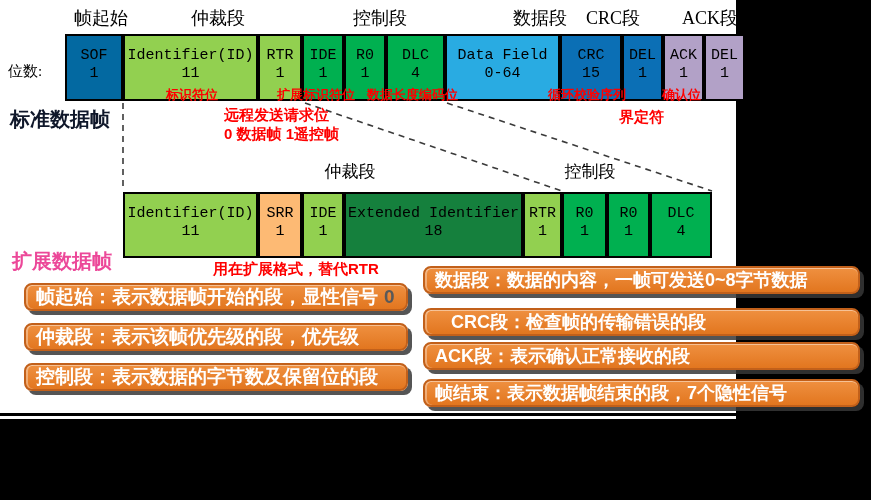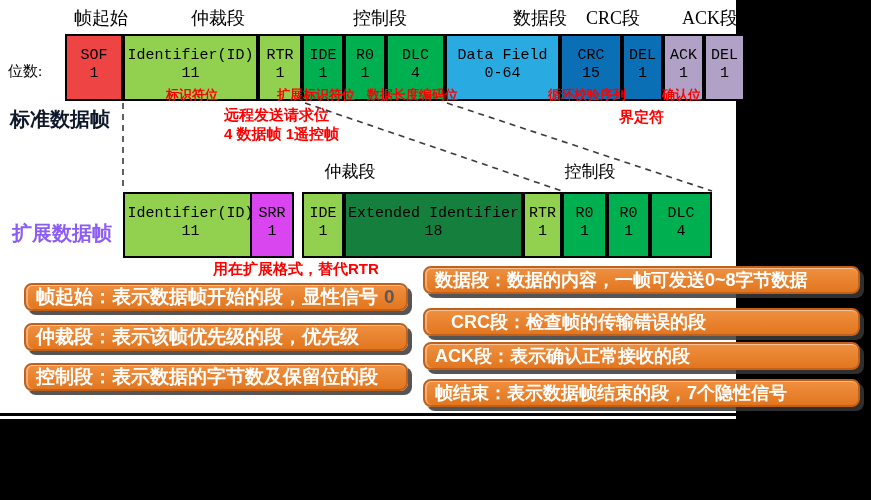--- a/index.html
+++ b/index.html
@@ -29,21 +29,21 @@
   
   .red{
     position:absolute;color:#fe0000;white-space:nowrap;z-index:4;
     font-weight:bold;letter-spacing:0px;
   }
   .red.small{font-size:13px;}
   .red.big{font-size:15px;}
   
   .frametype{position:absolute;font-size:20px;font-weight:bold;z-index:3;white-space:nowrap;}
   #std-label{left:10px;top:106px;color:#0f172a;}
-  #ext-label{left:12px;top:220px;color:#8b5cf6;}
+  #ext-label{left:12px;top:248px;color:#ec4899;}
   
   .dashsvg{position:absolute;left:0;top:0;z-index:1;}
   
   .desc{
     position:absolute;height:28px;box-sizing:border-box;z-index:5;
     background:linear-gradient(#ef9040,#e2761f);
     border:2px solid #c2601a;border-radius:8px;
     box-shadow:4px 4px 0 rgba(55,55,55,0.85), inset 0 1px 0 rgba(255,255,255,0.45), inset 2px 0 0 rgba(255,255,255,0.35);
     color:#fff;font-weight:bold;white-space:nowrap;overflow:hidden;
     line-height:24px;padding-left:10px;
@@ -71,21 +71,21 @@
   <div class="rowlabel">位数:</div>
   <div class="frametype" id="std-label">标准数据帧</div>
   <div class="frametype" id="ext-label">扩展数据帧</div>
 
 <div class="toplabel" style="left: 101px;">帧起始</div>
     <div class="toplabel" style="left: 218px;">仲裁段</div>
     <div class="toplabel" style="left: 380px;">控制段</div>
     <div class="toplabel" style="left: 540px;">数据段</div>
     <div class="toplabel" style="left: 613px;">CRC段</div>
     <div class="toplabel" style="left: 710px;">ACK段</div>
-    <div class="field std" style="left: 65px; width: 58px; background: #ef4444;">
+    <div class="field std" style="left: 65px; width: 58px; background: #0369a1;">
       <div class="fname">SOF</div>
       <div class="fbits">1</div>
     </div>
     <div class="field std" style="left: 123px; width: 135px; background: rgb(146, 208, 80);">
       <div class="fname">Identifier(ID)</div>
       <div class="fbits">11</div>
     </div>
     <div class="field std" style="left: 258px; width: 44px; background: rgb(146, 208, 80);">
       <div class="fname">RTR</div>
       <div class="fbits">1</div>
@@ -119,21 +119,21 @@
       <div class="fbits">1</div>
     </div>
     <div class="field std" style="left: 704px; width: 41px; background: rgb(178, 161, 199);">
       <div class="fname">DEL</div>
       <div class="fbits">1</div>
     </div>
     <div class="field ext" style="left: 123px; width: 135px; background: rgb(146, 208, 80);">
       <div class="fname">Identifier(ID)</div>
       <div class="fbits">11</div>
     </div>
-    <div class="field ext" style="left: 250px; width: 44px; background: #d946ef;">
+    <div class="field ext" style="left: 258px; width: 44px; background: #fdba74;">
       <div class="fname">SRR</div>
       <div class="fbits">1</div>
     </div>
     <div class="field ext" style="left: 302px; width: 42px; background: rgb(146, 208, 80);">
       <div class="fname">IDE</div>
       <div class="fbits">1</div>
     </div>
     <div class="field ext" style="left: 344px; width: 179px; background: #15803d;">
       <div class="fname">Extended Identifier</div>
       <div class="fbits">18</div>
@@ -155,21 +155,21 @@
       <div class="fbits">4</div>
     </div>
     <div class="exthead" style="left: 350px;">仲裁段</div>
     <div class="exthead" style="left: 590px;">控制段</div>
     <div class="red small" style="left: 166px; top: 86px;">标识符位</div>
     <div class="red small" style="left: 277px; top: 86px;">扩展标识符位</div>
     <div class="red small" style="left: 367px; top: 86px;">数据长度编码位</div>
     <div class="red small" style="left: 548px; top: 86px;">循环校验序列</div>
     <div class="red small" style="left: 662px; top: 86px;">确认位</div>
     <div class="red big" style="left: 224px; top: 106px;">远程发送请求位</div>
-    <div class="red big" style="left: 224px; top: 125px;">4 数据帧  1遥控帧</div>
+    <div class="red big" style="left: 224px; top: 125px;">0 数据帧  1遥控帧</div>
     <div class="red big" style="left: 619px; top: 108px;">界定符</div>
     <div class="red big" style="left: 213px; top: 260px;">用在扩展格式，替代RTR</div>
     <div class="desc left-col" style="top: 283px;"><span>帧起始：表示数据帧开始的段，显性信号</span><span class="suffix-zero">0</span></div>
     <div class="desc left-col" style="top: 323px;"><span>仲裁段：表示该帧优先级的段，优先级</span></div>
     <div class="desc left-col" style="top: 363px;"><span>控制段：表示数据的字节数及保留位的段</span></div>
     <div class="desc right-col" style="top: 266px;"><span>数据段：数据的内容，一帧可发送0~8字节数据</span></div>
     <div class="desc right-col" style="top: 308px; padding-left: 26px;"><span>CRC段：检查帧的传输错误的段</span></div>
     <div class="desc right-col" style="top: 342px;"><span>ACK段：表示确认正常接收的段</span></div>
     <div class="desc right-col" style="top: 379px;"><span>帧结束：表示数据帧结束的段，7个隐性信号</span></div>
   </div>

